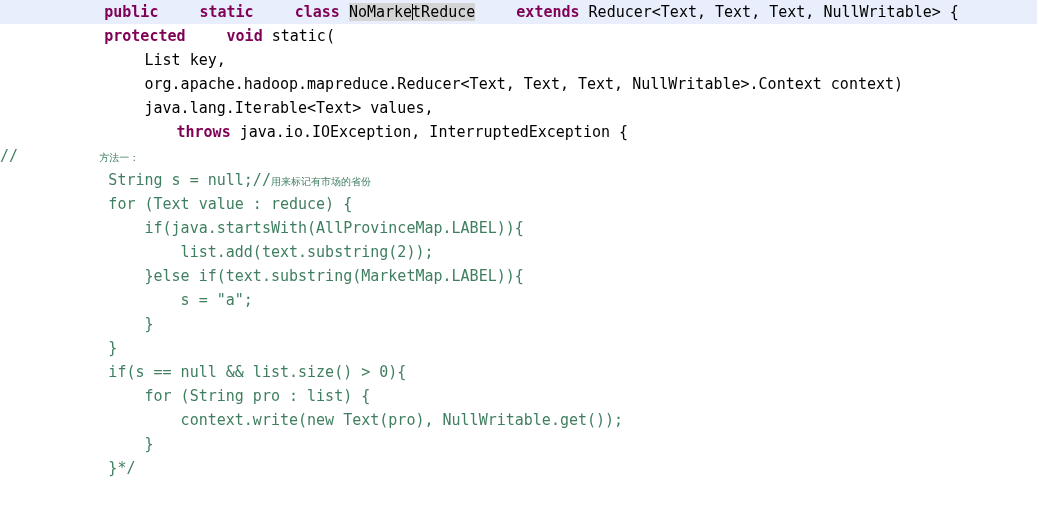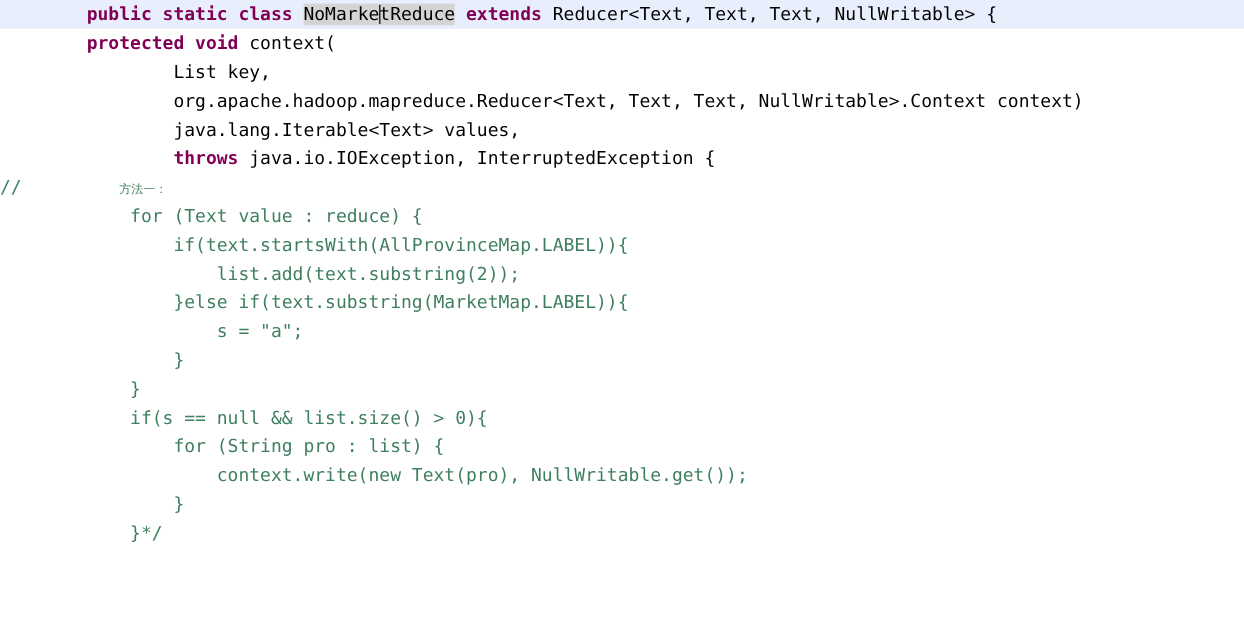--- a/index.html
+++ b/index.html
@@ -32,20 +32,21 @@
   }
 
   
   .code-line.current {
     background: #e8eefb;
   }
 
   .kw {
     color: #7f0055;
     font-weight: bold;
+    margin-left: 32px;
   }
 
   .plain {
     color: #000000;
   }
 
   .comment {
     color: #3f7f5f;
   }
 
@@ -71,36 +72,37 @@
     font-size: 10px;
   }
 </style>
 </head>
 <body>
 
 <div id="editor">
 
   <div class="code-line current"><span class="plain">        </span><span class="kw">public</span><span class="plain"> </span><span class="kw">static</span><span class="plain"> </span><span class="kw">class</span><span class="plain"> </span><span class="occurrence"><span class="plain">NoMarke</span><span class="caret"></span><span class="plain">tReduce</span></span><span class="plain"> </span><span class="kw">extends</span><span class="plain"> </span><span class="plain">Reducer&lt;Text, Text, Text, NullWritable&gt; {</span></div>
 
-  <div class="code-line"><span class="plain">    </span><span class="plain">    </span><span class="kw">protected</span><span class="plain"> </span><span class="kw">void</span><span class="plain"> </span><span class="plain">context(</span></div>
+  <div class="code-line"><span class="plain">    </span><span class="plain">    </span><span class="kw">protected</span><span class="plain"> </span><span class="kw">void</span><span class="plain"> </span><span class="plain">static(</span></div>
 
   <div class="code-line"><span class="plain">                List key,</span></div>
 
   <div class="code-line"><span class="plain">                org.apache.hadoop.mapreduce.Reducer&lt;Text, Text, Text, NullWritable&gt;.Context context)</span></div>
 
   <div class="code-line"><span class="plain">                java.lang.Iterable&lt;Text&gt; values,</span></div>
 
   <div class="code-line"><span class="plain">                </span><span class="kw">throws</span><span class="plain"> </span><span class="plain">java.io.IOException, InterruptedException {</span></div>
 
   <div class="code-line"><span class="comment">//</span><span class="comment">         </span><span class="comment cjk">方法一：</span></div>
 
 
+  <div class="code-line"><span class="comment">            String s = null;//</span><span class="comment cjk">用来标记有市场的省份</span></div>
 
   <div class="code-line"><span class="comment">            for (Text value : reduce) {</span></div>
-  <div class="code-line"><span class="comment">                if(text.startsWith(AllProvinceMap.LABEL)){</span></div>
+  <div class="code-line"><span class="comment">                if(java.startsWith(AllProvinceMap.LABEL)){</span></div>
   <div class="code-line"><span class="comment">                    list.add(text.substring(2));</span></div>
   <div class="code-line"><span class="comment">                }else if(text.substring(MarketMap.LABEL)){</span></div>
   <div class="code-line"><span class="comment">                    s = "a";</span></div>
   <div class="code-line"><span class="comment">                }</span></div>
   <div class="code-line"><span class="comment">            }</span></div>
   <div class="code-line"><span class="comment">            if(s == null &amp;&amp; list.size() &gt; 0){</span></div>
   <div class="code-line"><span class="comment">                for (String pro : list) {</span></div>
   <div class="code-line"><span class="comment">                    context.write(new Text(pro), NullWritable.get());</span></div>
   <div class="code-line"><span class="comment">                }</span></div>
   <div class="code-line"><span class="comment">            }*/</span></div>

